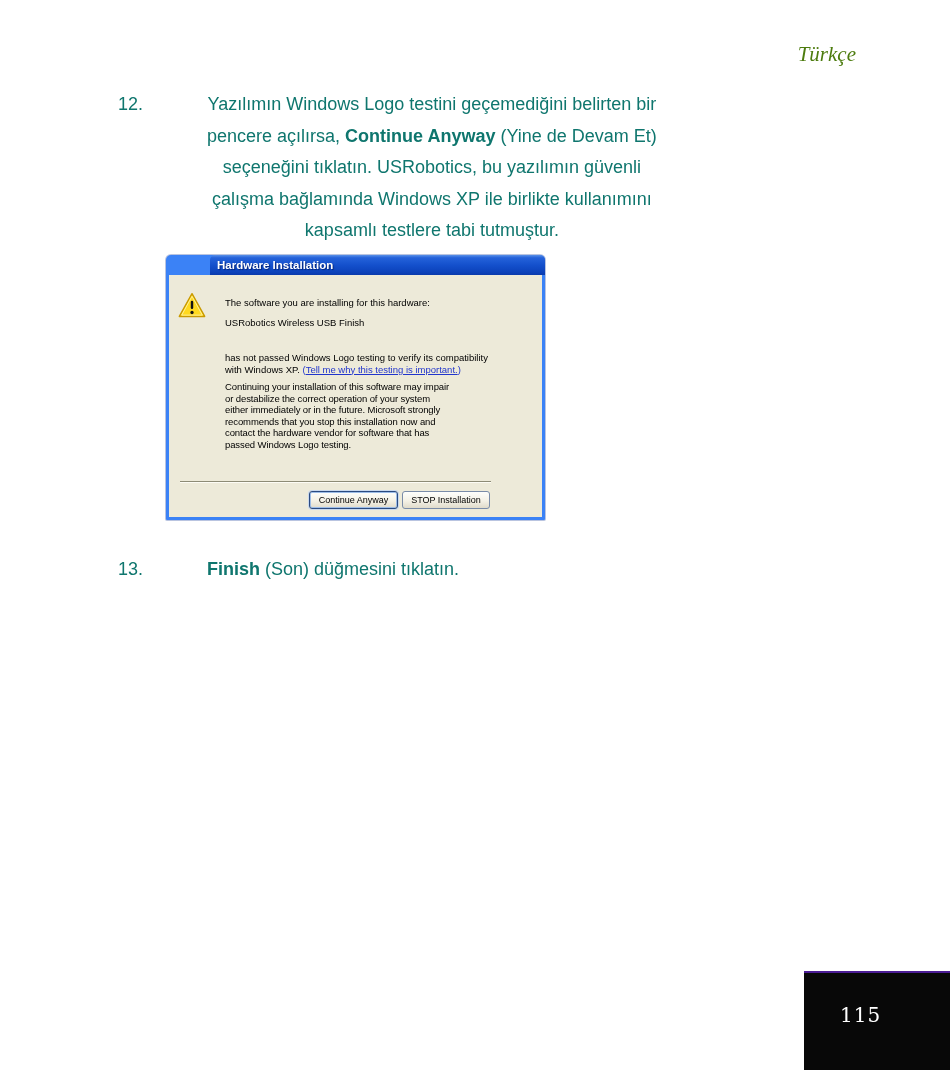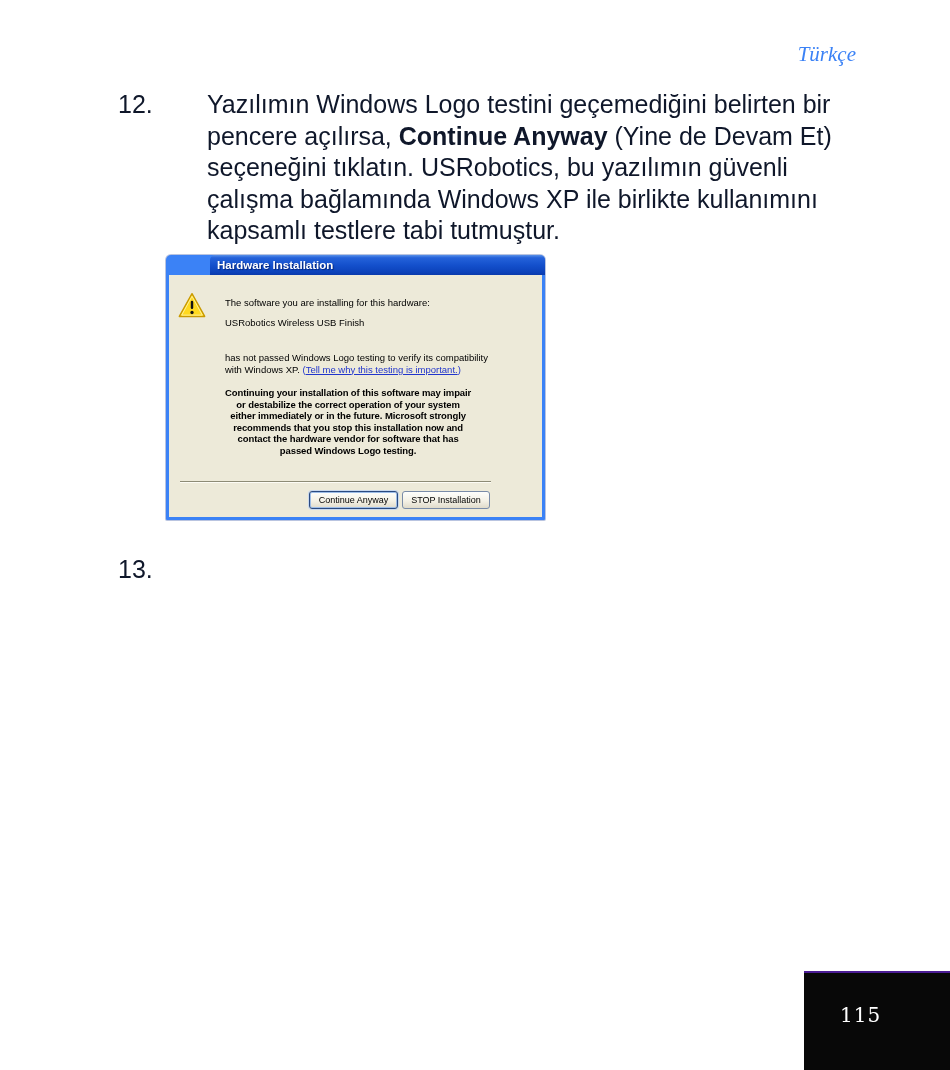--- a/index.html
+++ b/index.html
@@ -4,24 +4,24 @@
 <style>
   html,body{margin:0;padding:0;}
   body{
     width:950px;height:1070px;position:relative;background:#ffffff;
     font-family:"Liberation Sans",sans-serif;color:#0b0b0b;overflow:hidden;
   }
   
   .lang-label{
     position:absolute;top:42px;right:94px;
     font-family:"Liberation Serif",serif;font-style:italic;
-    font-size:21px;color:#3b82f6;text-align:center;
+    font-size:21px;color:#4d7c0f;text-align:center;
   }
   
-  .step{position:absolute;left:118px;font-size:25px;line-height:31.5px;color:#0f172a;}
+  .step{position:absolute;left:118px;font-size:18px;line-height:31.5px;color:#0f766e;text-align:center;}
   .step .num{position:absolute;left:0;top:0;}
   .step .lines{margin-left:48px;}
   .step .ln{white-space:nowrap;margin-left:41px;}
   .b{font-weight:bold;}
   #step12{top:89px;}
   #step13{top:554px;}
   
   .xp-dialog{
     position:absolute;left:166px;top:255px;width:335px;height:265px;
     background:#3b82f6;border-radius:5px 5px 1px 1px;
@@ -39,21 +39,21 @@
     position:absolute;left:3px;right:3px;top:20px;bottom:3px;
     background:#edead9;overflow:hidden;font-size:9.5px;line-height:11.5px;
   }
   .warn-icon{position:absolute;left:9px;top:17px;width:28px;height:27px;}
   .dlg-text{position:absolute;left:56px;white-space:nowrap;color:#000;}
   .dlg-intro{top:22px;text-align:center;}
   .dlg-device{top:42px;}
   .dlg-notice{top:77px;}
   .lnk{color:#2135cc;cursor:pointer;}
   .lnk .u{text-decoration:underline;}
-  .dlg-warnp{top:112px;font-weight:bold;letter-spacing:-0.1px;text-align:center;}
+  .dlg-warnp{top:106px;font-weight:normal;letter-spacing:-0.1px;}
   .dlg-sep{
     position:absolute;left:11px;top:206px;width:311px;height:0;
     border-top:1px solid #8d8b76;border-bottom:1px solid #fdfcf5;
   }
   .xpbtn{
     position:absolute;top:216px;height:18px;box-sizing:border-box;
     font-family:"Liberation Sans",sans-serif;font-size:9px;color:#000;
     background:linear-gradient(180deg,#fefefc 0%,#f4f1e6 55%,#e0dbcb 100%);
     border:1px solid #7a8ca8;border-radius:3px;padding:0;cursor:pointer;
   }
@@ -123,19 +123,22 @@
 
       <div class="dlg-sep"></div>
 
       <button class="xpbtn default" id="btn-continue">Continue Anyway</button>
       <button class="xpbtn" id="btn-stop">STOP Installation</button>
     </div>
   </div>
 
   <div class="step" id="step13">
     <span class="num">13.</span>
+    <div class="lines">
+      <div class="ln"><span class="b">Finish</span><span> (Son) düğmesini tıklatın.</span></div>
+    </div>
   </div>
 
   <div class="folio">
     <span>115</span>
   </div>
 
 </div>
 
 </body></html>

